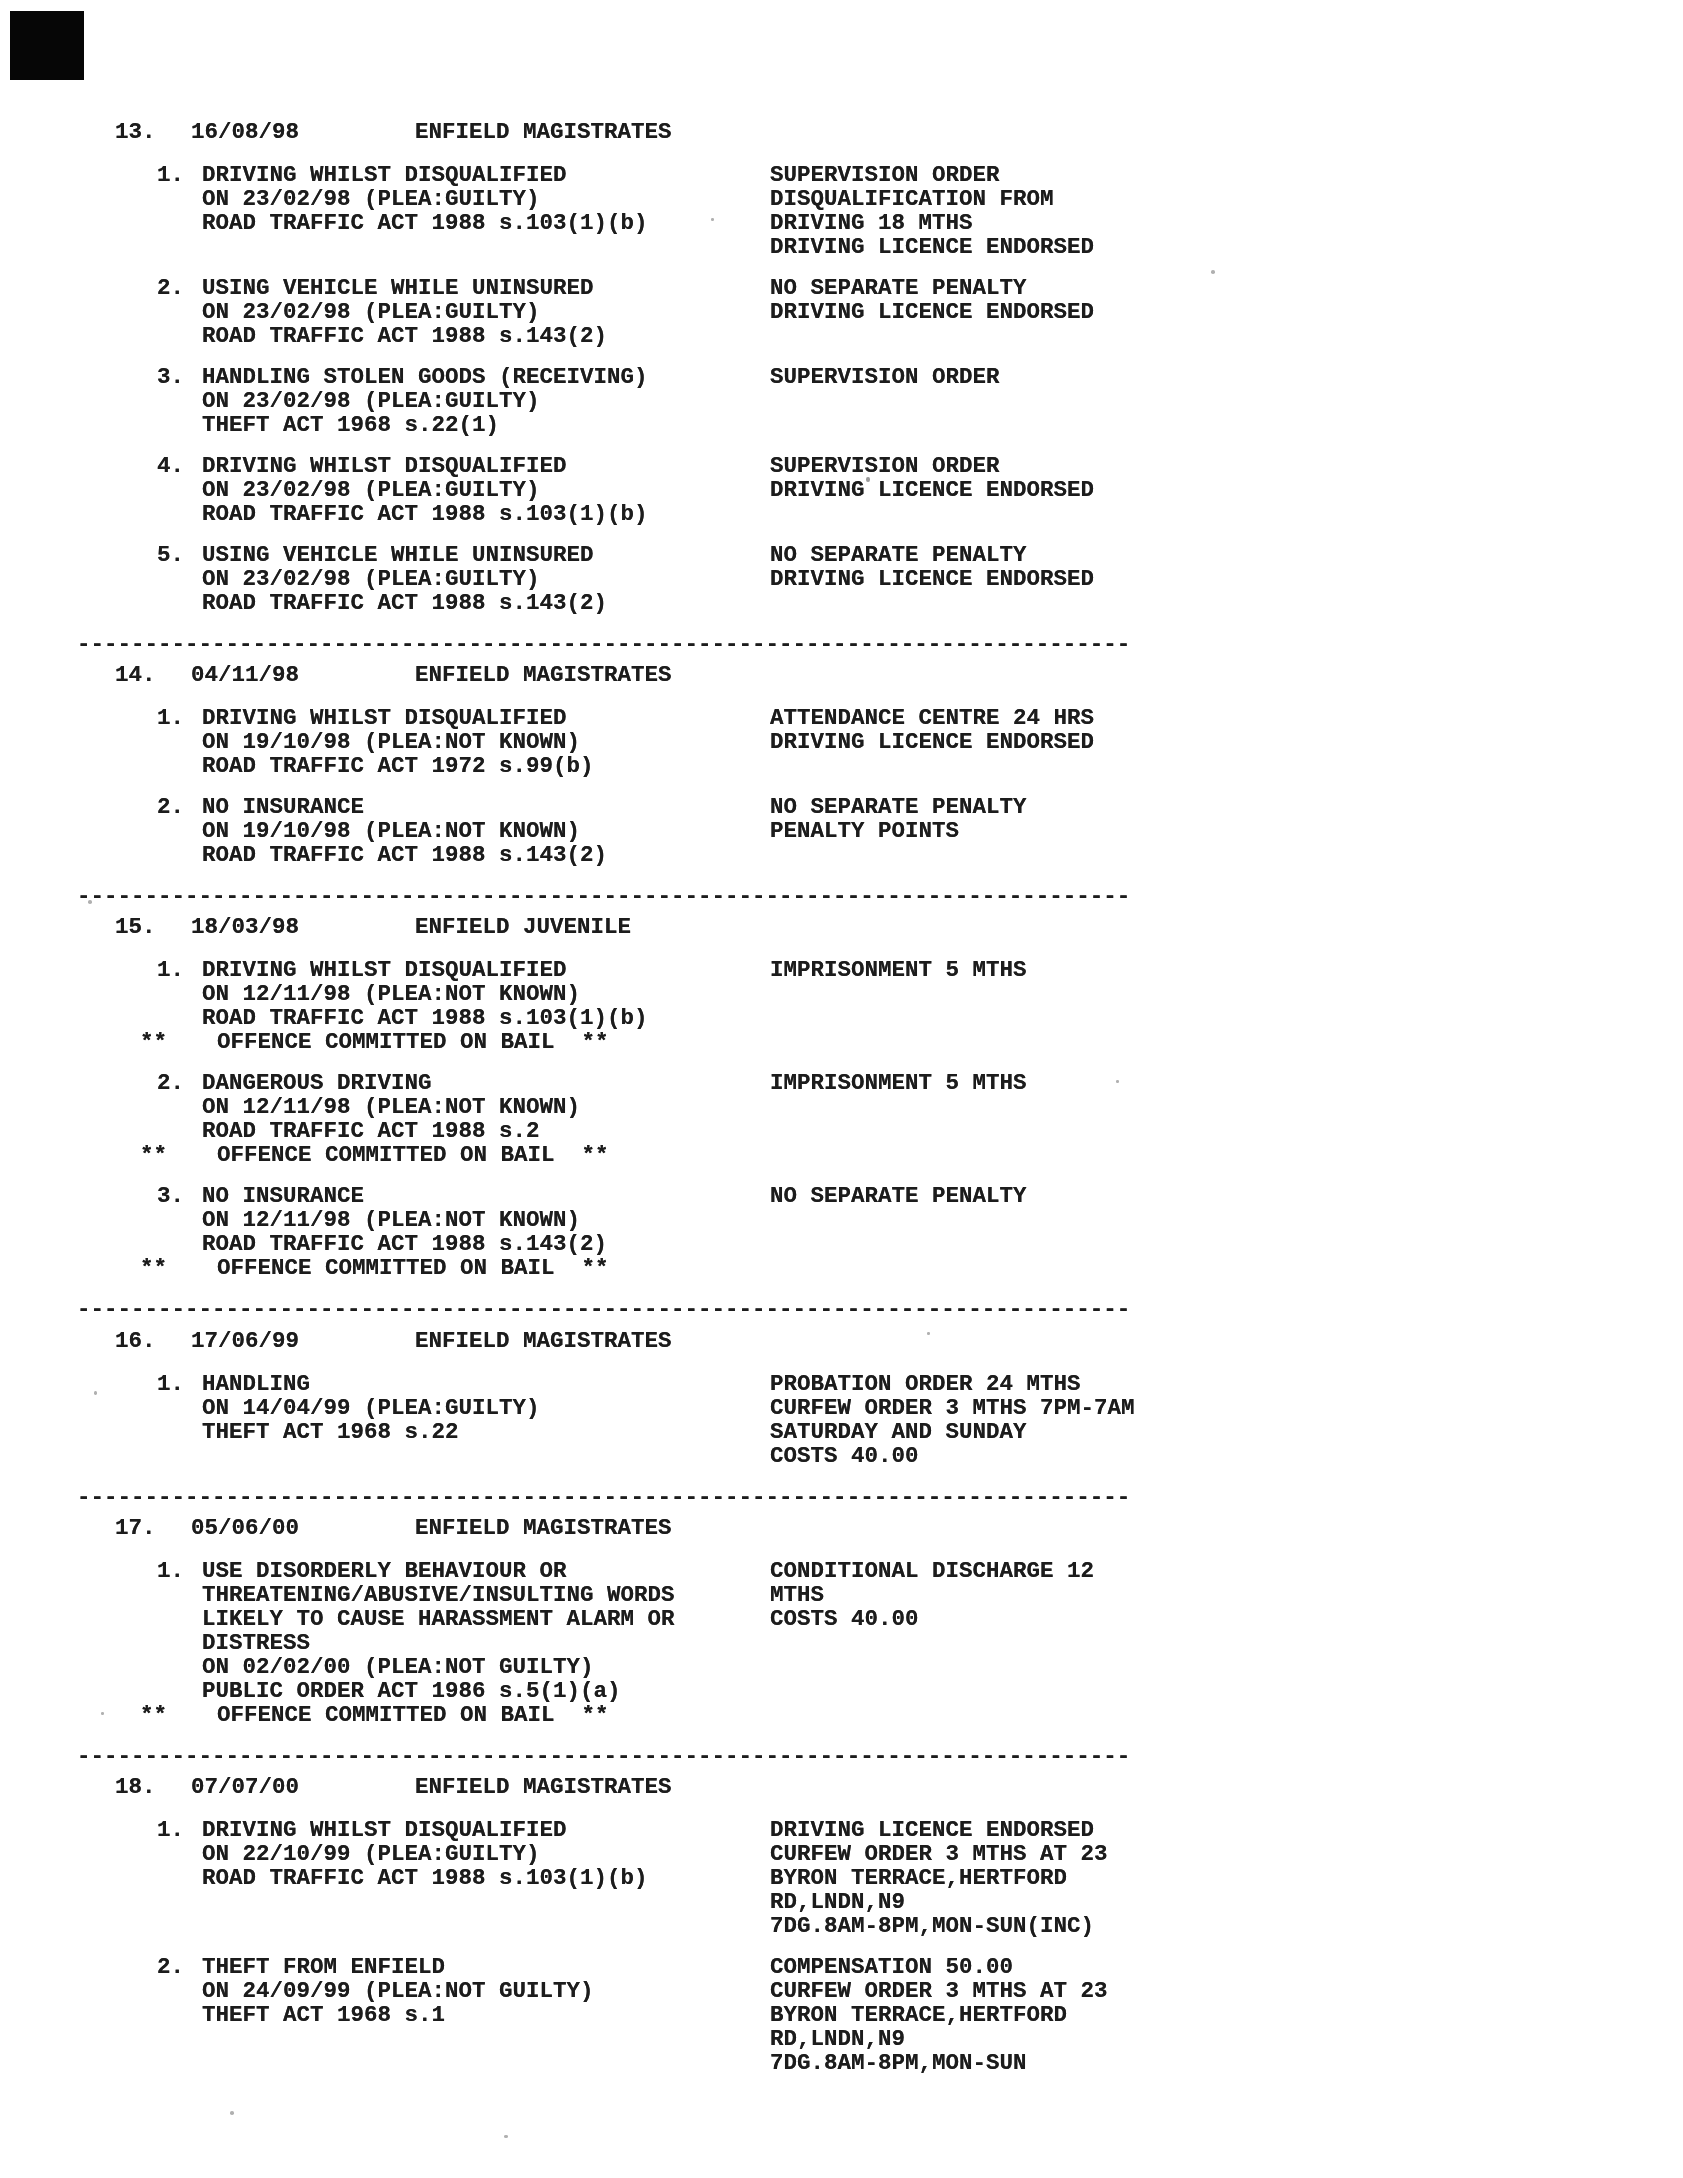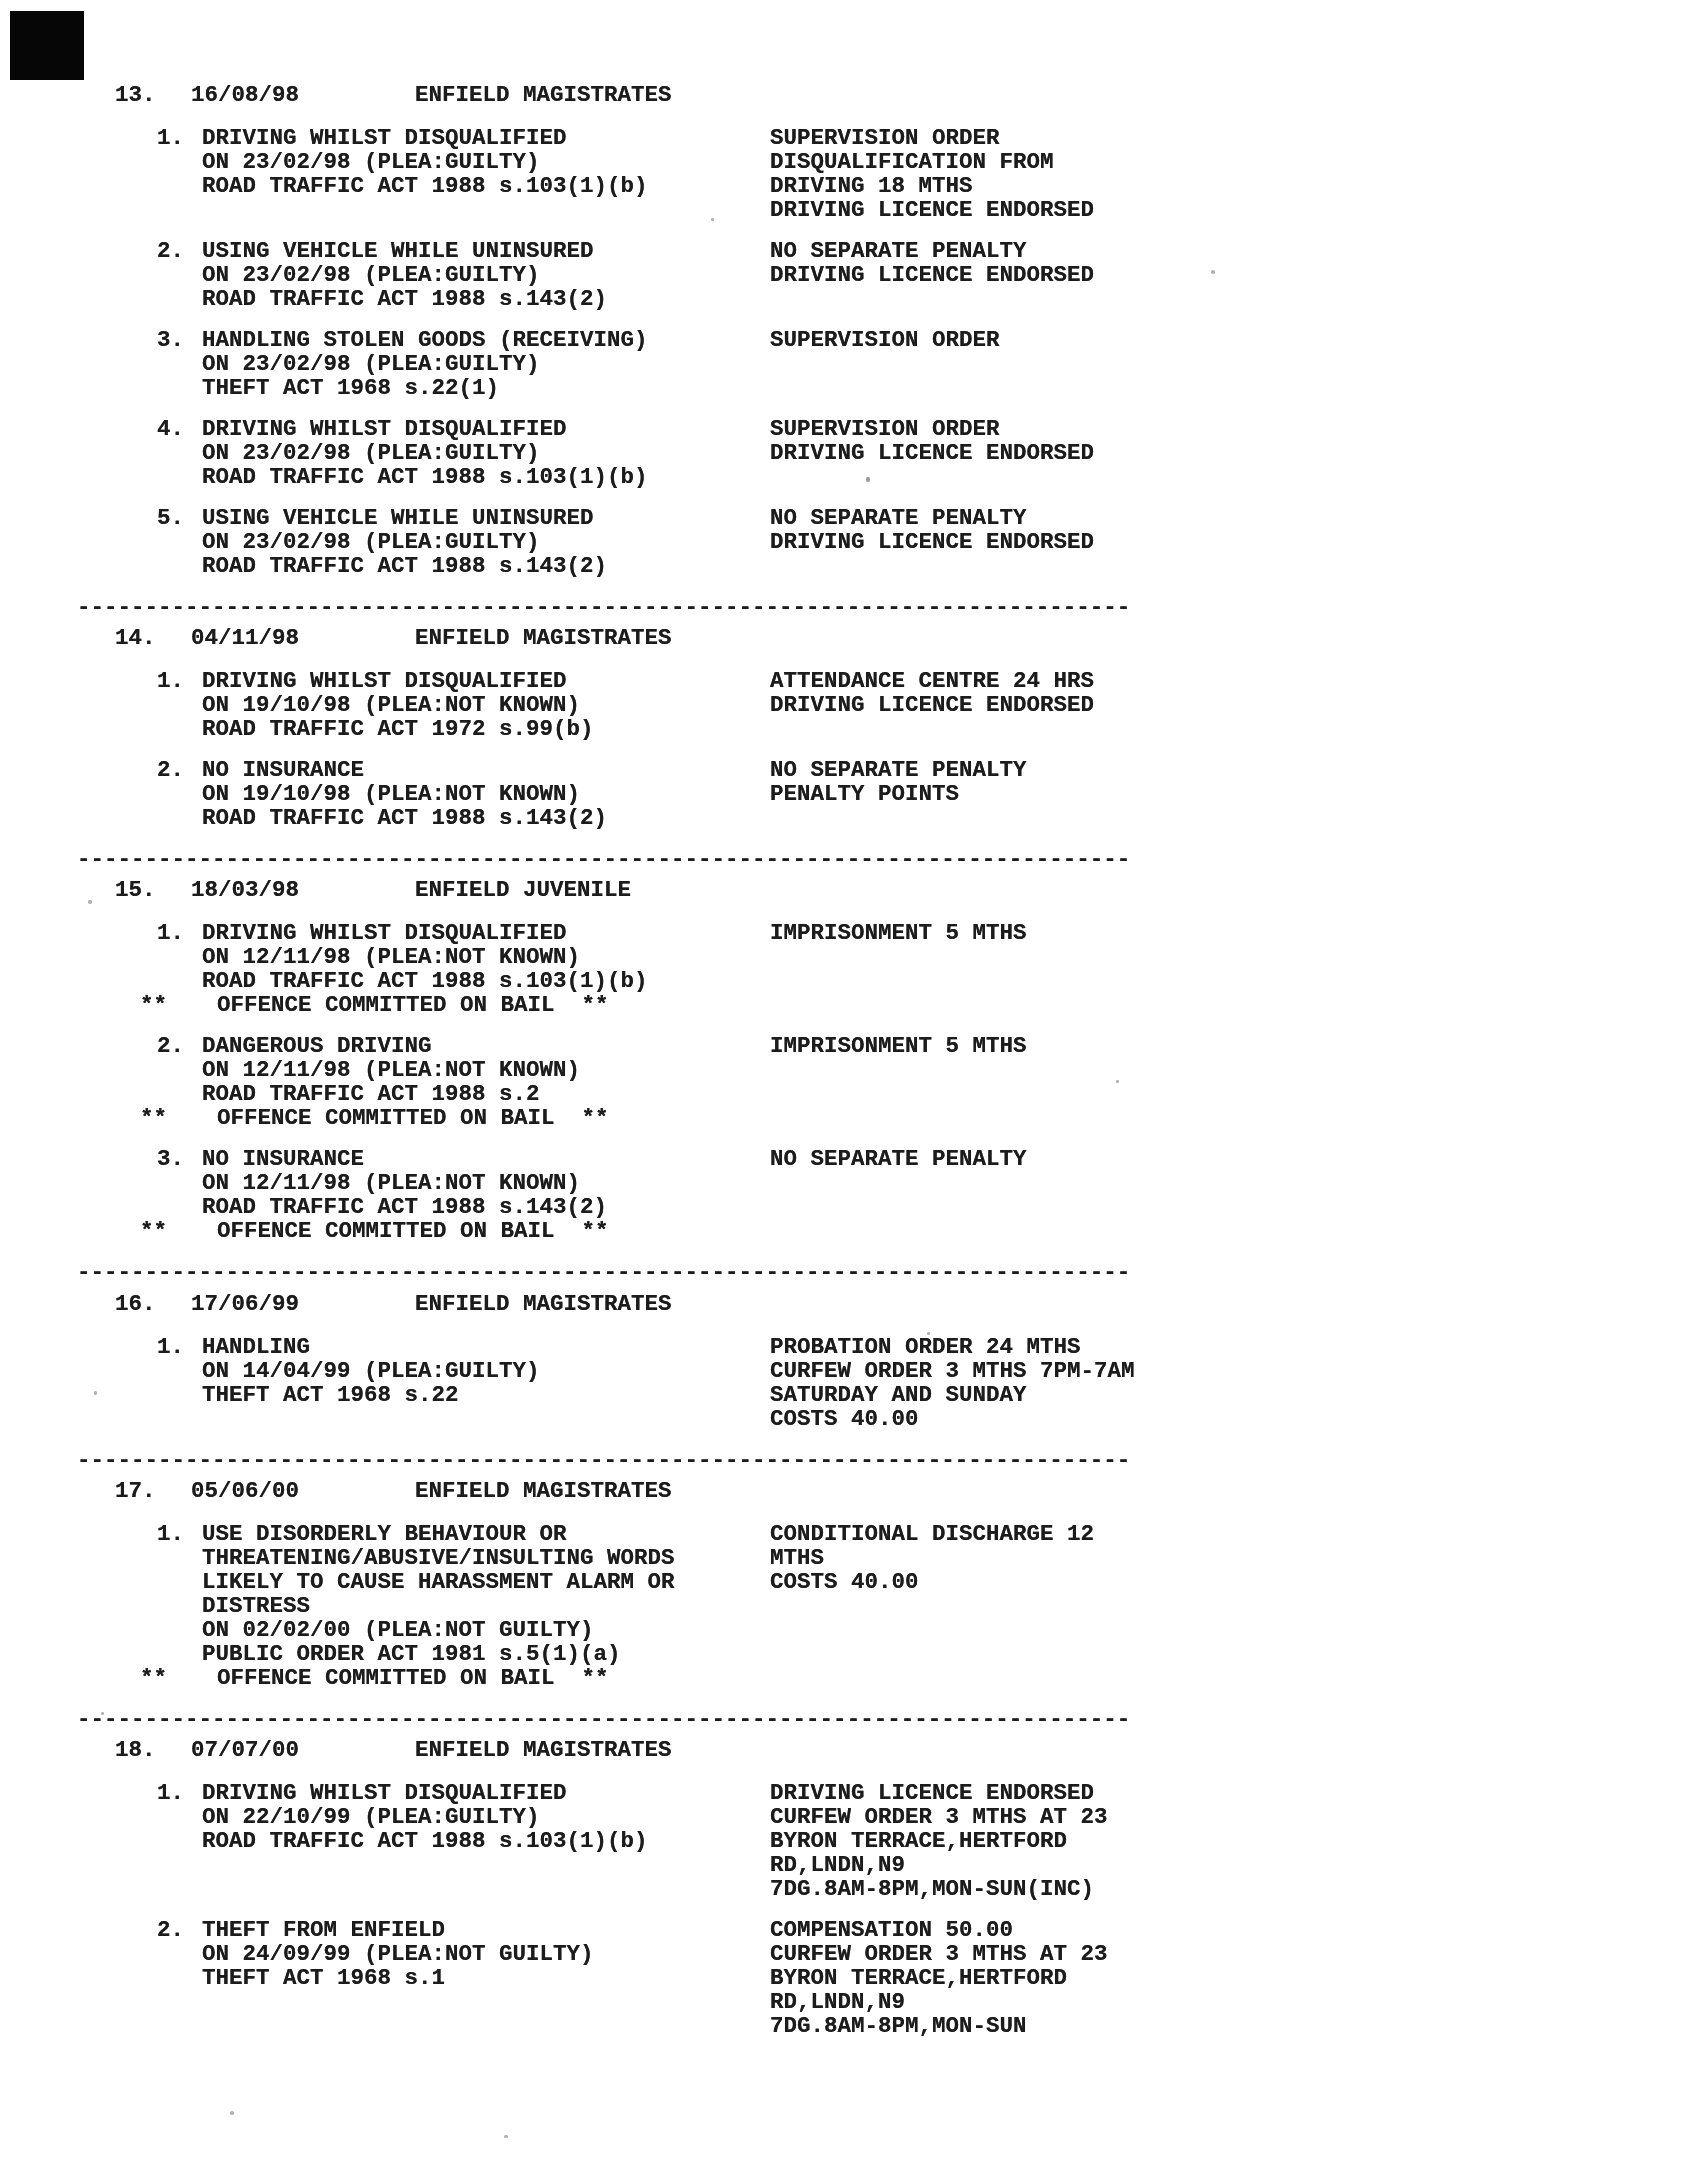--- a/index.html
+++ b/index.html
@@ -12,21 +12,21 @@
     font-weight:700;
     font-size:22.5px;
     line-height:24px;
     color:#1c1c1c;
     text-shadow:0 0 0.5px rgba(20,20,20,0.75);
   }
   .corner-box{
     position:absolute;left:10px;top:10.8px;width:74px;height:69px;
     background:#060606;
   }
-  .content{position:absolute;left:0;top:0;right:0;padding-top:83px;}
+  .content{position:absolute;left:0;top:0;right:0;padding-top:120px;}
   .entry{margin:0;}
   .entry-header{
     display:grid;
     grid-template-columns:76px 224px auto;
     padding-left:115px;
     margin-bottom:19px;
     white-space:pre;
   }
   .offence{
     display:grid;
@@ -278,21 +278,21 @@
     </div>
     <div>
           <div class="offence">
     <div class="line">1.</div>
     <div>
               <div class="line">USE DISORDERLY BEHAVIOUR OR</div>
               <div class="line">THREATENING/ABUSIVE/INSULTING WORDS</div>
               <div class="line">LIKELY TO CAUSE HARASSMENT ALARM OR</div>
               <div class="line">DISTRESS</div>
               <div class="line">ON 02/02/00 (PLEA:NOT GUILTY)</div>
-              <div class="line">PUBLIC ORDER ACT 1981 s.5(1)(a)</div>
+              <div class="line">PUBLIC ORDER ACT 1986 s.5(1)(a)</div>
             </div>
     <div>
               <div class="line">CONDITIONAL DISCHARGE 12</div>
               <div class="line">MTHS</div>
               <div class="line">COSTS 40.00</div>
             </div>
     <div class="bail-row">
       <span class="bail-mark">**</span>
       <span class="bail-text">OFFENCE COMMITTED ON BAIL  **</span>
     </div>

